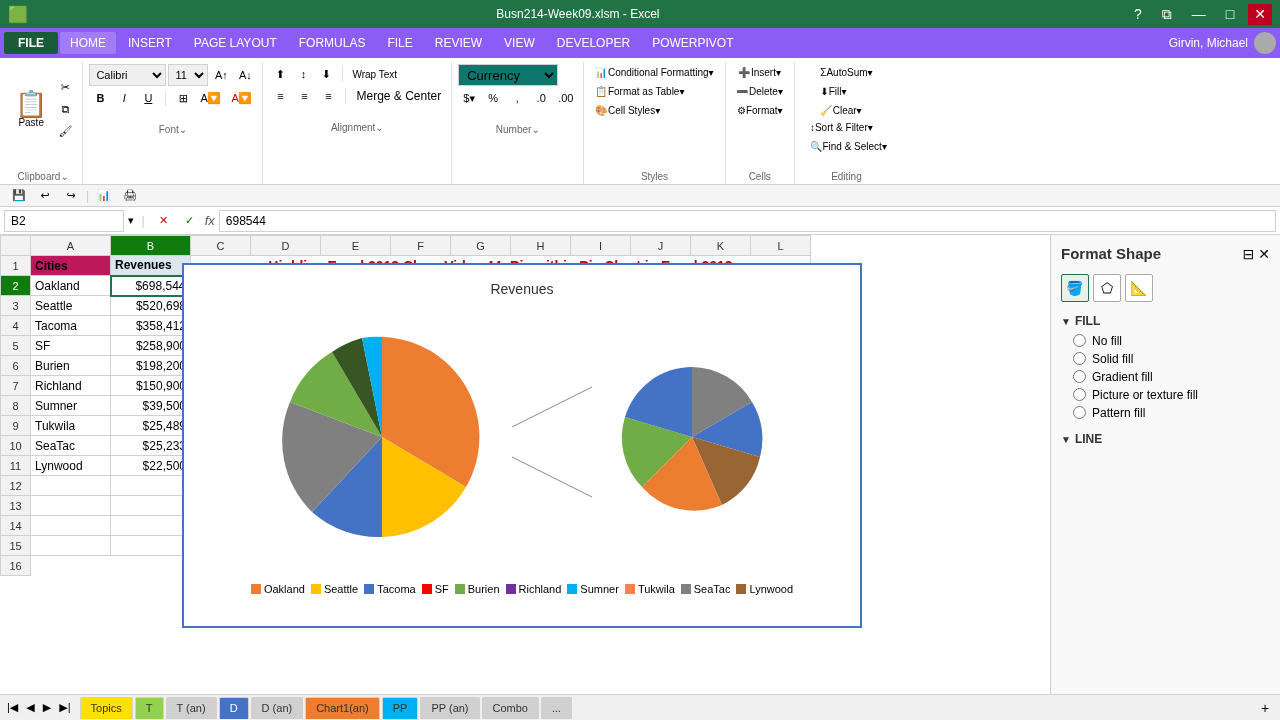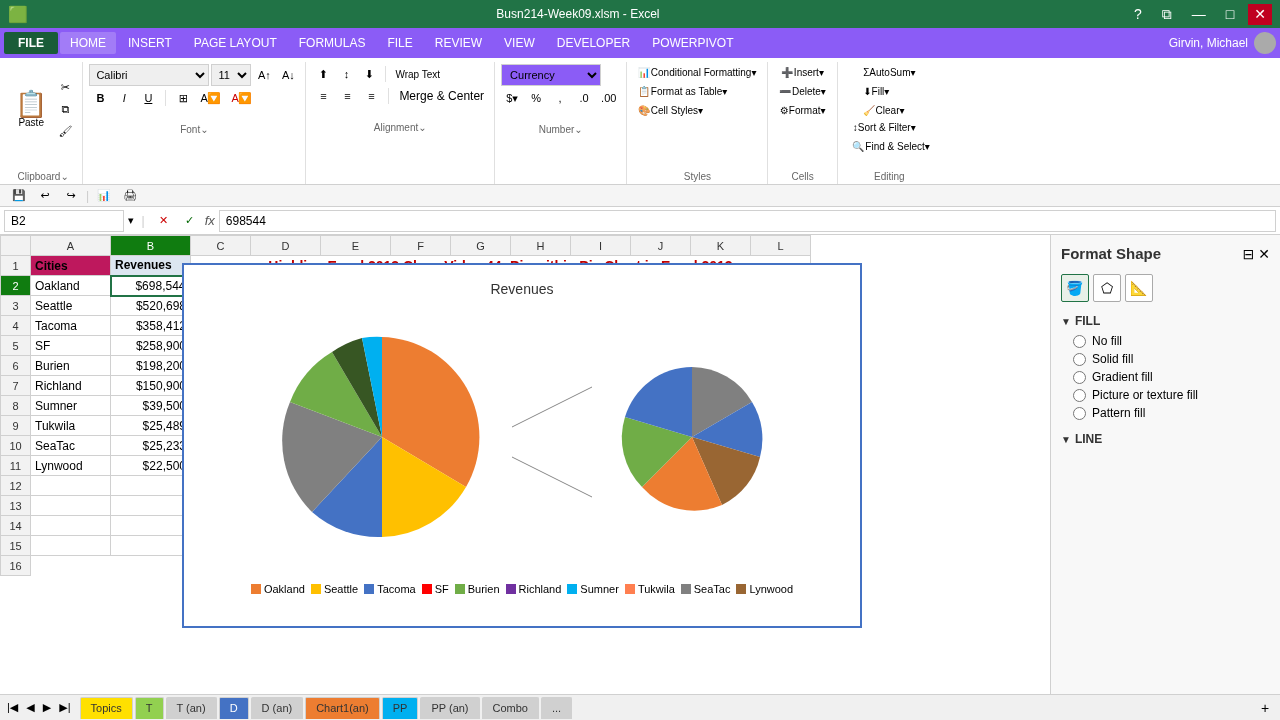--- a/index.html
+++ b/index.html
@@ -197,21 +197,21 @@
       gap: 4px;
       font-size: 12px;
       font-weight: bold;
       color: #333;
       margin: 8px 0 6px 0;
       cursor: pointer;
     }
     .section-arrow { font-size: 10px; color: #333; }
     .radio-option {
       display: flex;
-      align-items: flex-end;
+      align-items: flex-start;
       gap: 6px;
       margin: 4px 0;
       font-size: 12px;
       cursor: pointer;
     }
     .radio-option input[type="radio"] { width: 13px; height: 13px; }
 
     
     .status-bar {
       background: #f0f0f0;
@@ -247,39 +247,39 @@
     }
     .sheet-tab.yellow { background: #ffe000; }
 
     .scroll-arrows { display: flex; align-items: center; gap: 2px; margin-right: 4px; }
     .scroll-arrow { font-size: 11px; cursor: pointer; padding: 1px 3px; }
 
     
     .ribbon-row1 { display: flex; align-items: center; flex: 1; gap: 2px; }
     .ribbon-row2 { display: flex; align-items: center; gap: 2px; margin-top: 2px; }
     .font-select {
-      width: 120px; height: 22px; font-size: 11px; border: 1px solid #d0d0d0;
+      width: 77px; height: 22px; font-size: 11px; border: 1px solid #d0d0d0;
       padding: 1px 2px;
     }
     .size-select {
       width: 40px; height: 22px; font-size: 11px; border: 1px solid #d0d0d0;
       padding: 0 2px;
     }
     .ribbon-small-btn {
       height: 20px; min-width: 22px;
       border: 1px solid transparent;
       background: none; cursor: pointer;
       font-size: 11px; padding: 0 3px;
       display: flex; align-items: center; justify-content: center;
     }
     .format-dropdown {
       height: 22px; min-width: 100px;
       border: 1px solid #d0d0d0;
-      font-size: 11px; padding: 0 4px;
-      background: #8b5cf6; cursor: pointer;
+      font-size: 13px; padding: 0 4px;
+      background: #0f766e; cursor: pointer;
     }
     .ribbon-separator { width: 1px; background: #e0e0e0; margin: 2px 4px; align-self: stretch; }
 
     
     .chart-title { text-align: center; font-size: 14px; color: #333; margin-top: 10px; }
     .chart-legend { display: flex; flex-wrap: wrap; justify-content: center; gap: 6px; font-size: 11px; margin-top: 6px; padding: 0 10px; }
     .legend-item { display: flex; align-items: center; gap: 3px; }
     .legend-dot { width: 10px; height: 10px; display: inline-block; }
 
     .title-cell {

